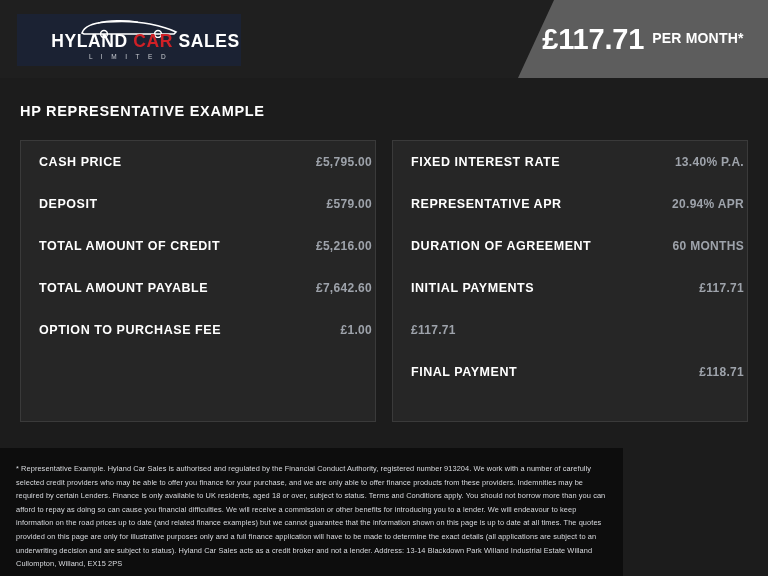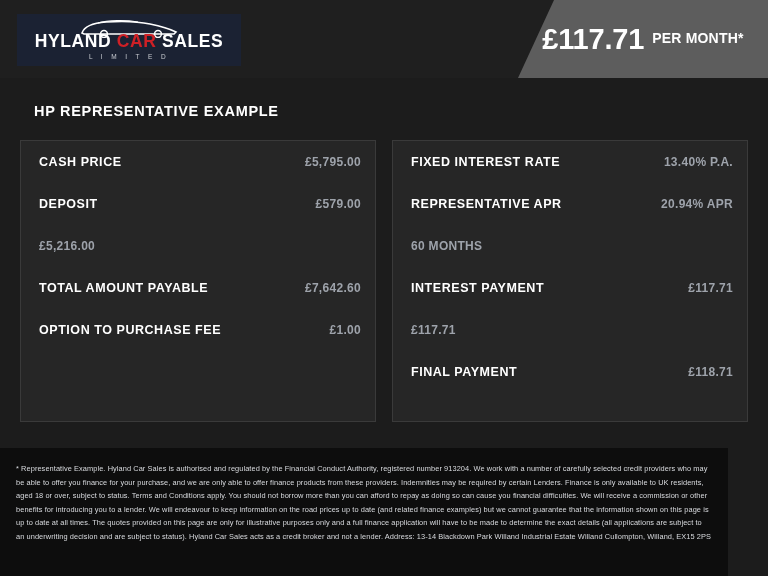--- a/index.html
+++ b/index.html
@@ -57,20 +57,21 @@
     width: 110px; height: 20px;
   }
   .logo-text {
     position: relative;
     margin-top: 11px;
     font-size: 17.5px;
     font-weight: bold;
     letter-spacing: 0.6px;
     color: #ffffff;
     white-space: nowrap;
+    padding-left: 33px;
   }
   .logo-text .red { color: #cf2026; }
   .logo-sub {
     position: relative;
     font-size: 6.5px;
     letter-spacing: 3.4px;
     color: #c9ccd2;
     margin-top: 1px;
   }
   .price-wrap {
@@ -95,34 +96,34 @@
     letter-spacing: 0.2px;
     padding-bottom: 2px;
   }
 
   
   .section-title {
     color: #ffffff;
     font-size: 14.5px;
     font-weight: bold;
     letter-spacing: 0.7px;
-    padding: 25px 0 0 34px;
+    padding: 25px 0 0 20px;
   }
 
   
   .panels {
     display: flex;
     gap: 16px;
     padding: 21px 20px 0 20px;
   }
   .panel {
     flex: 1;
     background: #262626;
     border: 1px solid #3a3a3a;
-    padding: 14px 14px 14px 18px;
+    padding: 14px 3px 14px 18px;
   }
   .row {
     display: flex;
     align-items: baseline;
     justify-content: space-between;
     height: 42px;
   }
   .row-label {
     color: #ffffff;
     font-size: 12.5px;
@@ -135,21 +136,21 @@
     font-size: 12px;
     font-weight: bold;
     letter-spacing: 0.3px;
     white-space: nowrap;
   }
 
   
   .footer {
     position: absolute;
     left: 0; bottom: 0;
-    width: 728px;
+    width: 623px;
     background: #0d0d0d;
     padding: 14px 16px 12px 16px;
     height: 128px;
   }
   .footer p {
     margin: 0;
     color: #d9dbdf;
     font-size: 7.4px;
     line-height: 13.6px;
     letter-spacing: 0.08px;
@@ -189,20 +190,21 @@
     <div class="panel">
       <div class="row">
         <span class="row-label">CASH PRICE</span>
         <span class="row-value">£5,795.00</span>
       </div>
       <div class="row">
         <span class="row-label">DEPOSIT</span>
         <span class="row-value">£579.00</span>
       </div>
       <div class="row">
+        <span class="row-label">TOTAL AMOUNT OF CREDIT</span>
         <span class="row-value">£5,216.00</span>
       </div>
       <div class="row">
         <span class="row-label">TOTAL AMOUNT PAYABLE</span>
         <span class="row-value">£7,642.60</span>
       </div>
       <div class="row">
         <span class="row-label">OPTION TO PURCHASE FEE</span>
         <span class="row-value">£1.00</span>
       </div>
@@ -211,24 +213,25 @@
     <div class="panel">
       <div class="row">
         <span class="row-label">FIXED INTEREST RATE</span>
         <span class="row-value">13.40% P.A.</span>
       </div>
       <div class="row">
         <span class="row-label">REPRESENTATIVE APR</span>
         <span class="row-value">20.94% APR</span>
       </div>
       <div class="row">
+        <span class="row-label">DURATION OF AGREEMENT</span>
         <span class="row-value">60 MONTHS</span>
       </div>
       <div class="row">
-        <span class="row-label">INTEREST PAYMENT</span>
+        <span class="row-label">INITIAL PAYMENTS</span>
         <span class="row-value">£117.71</span>
       </div>
       <div class="row">
         <span class="row-value">£117.71</span>
       </div>
       <div class="row">
         <span class="row-label">FINAL PAYMENT</span>
         <span class="row-value">£118.71</span>
       </div>
     </div>

